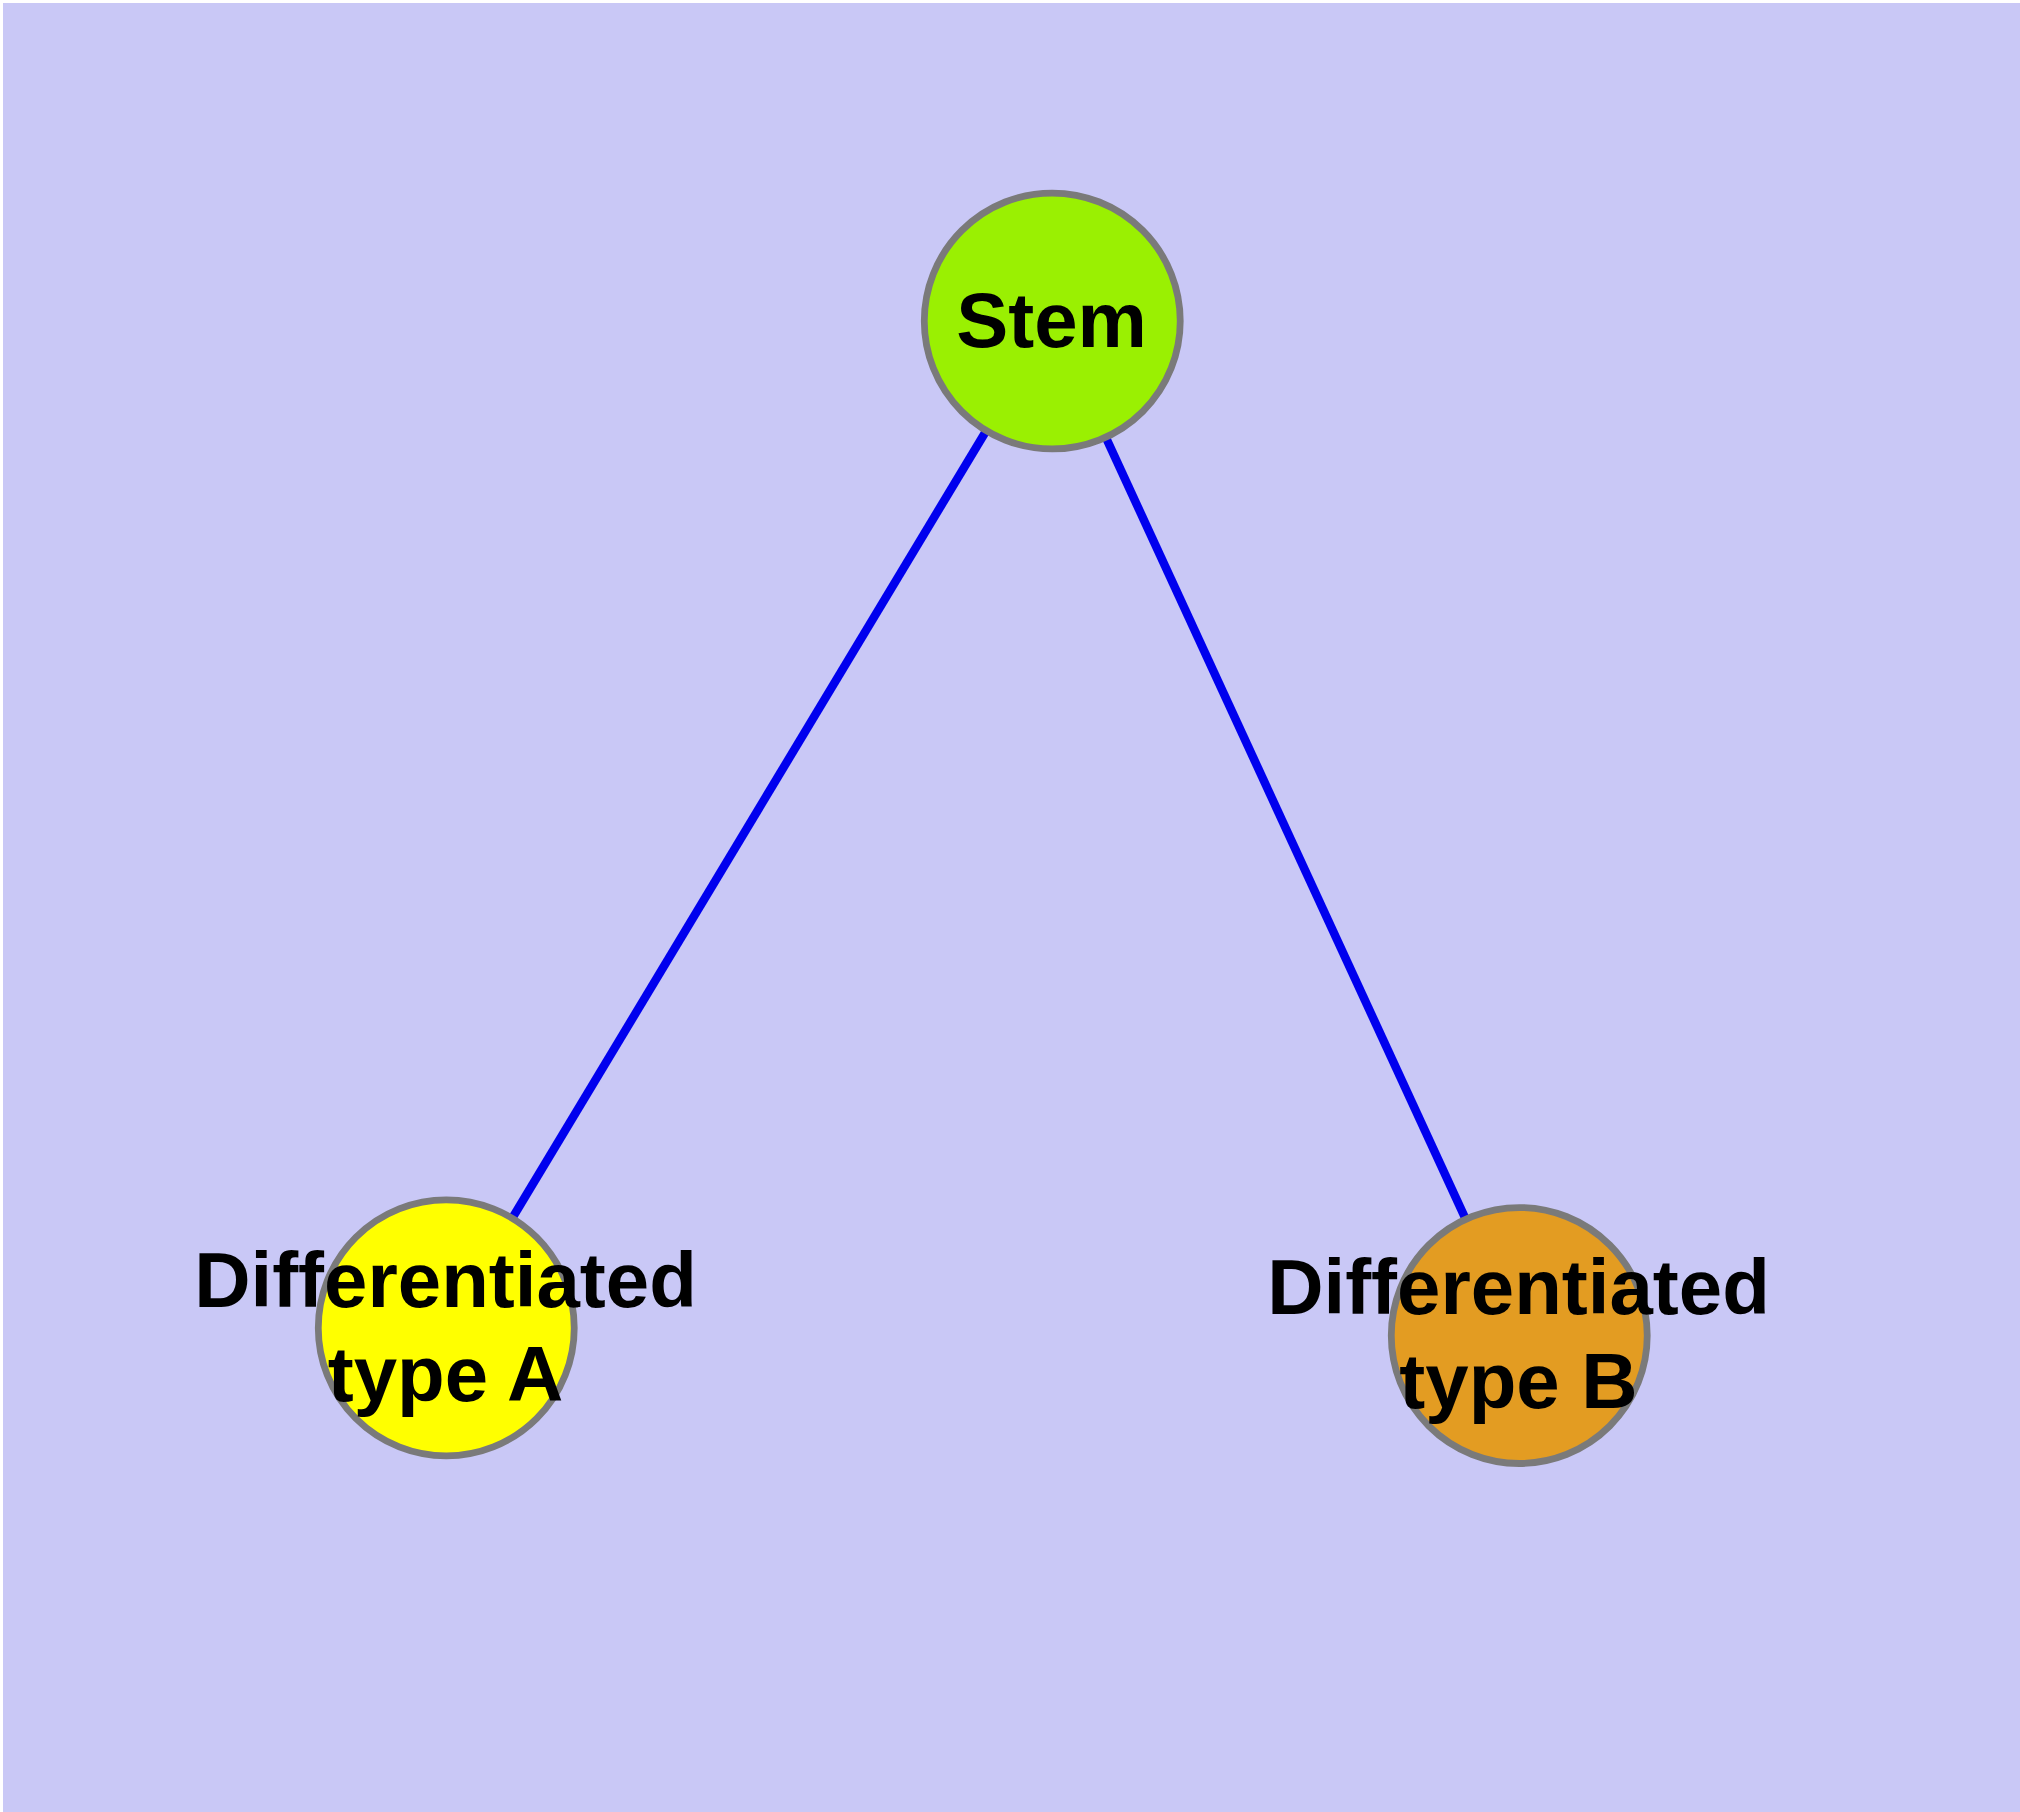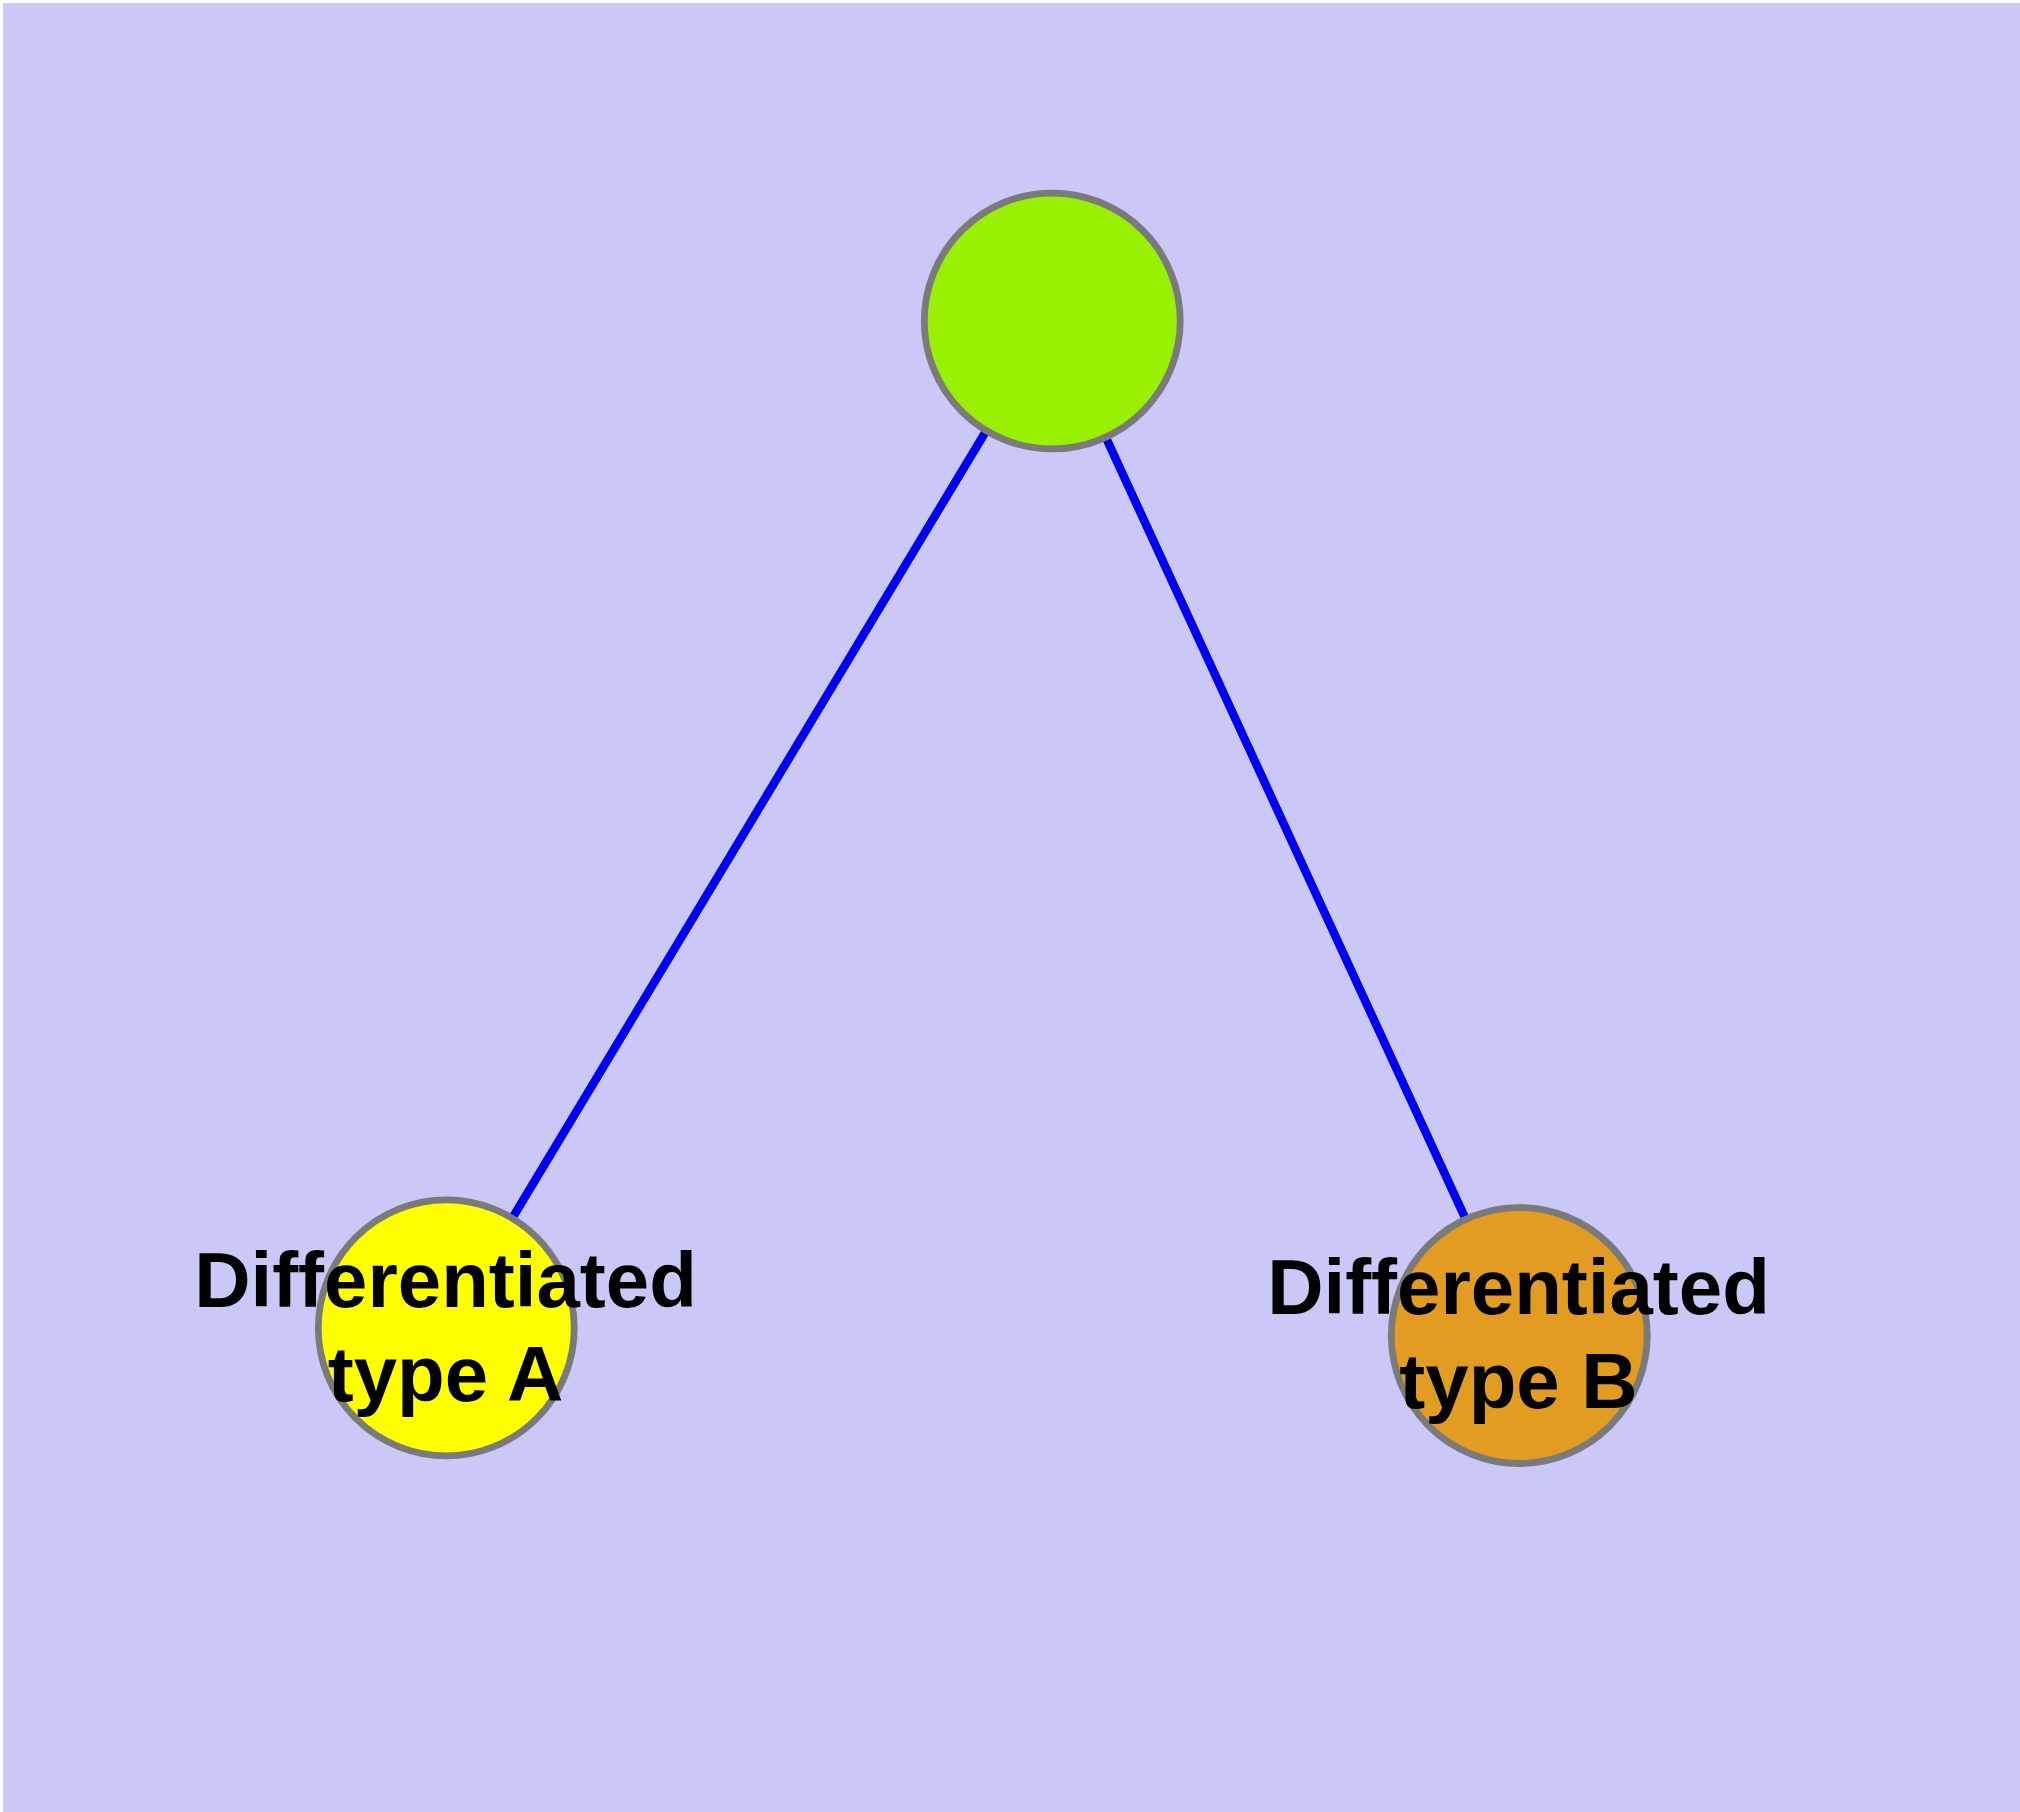--- a/index.html
+++ b/index.html
@@ -43,18 +43,19 @@
 <body style="background: rgb(255, 255, 255);">
 
 <div class="canvas" id="diagram-canvas" style="width: 2018px; height: 1809px; background: rgb(201, 200, 246);">
   <svg id="graph-svg" width="2018" height="1809" viewBox="0 0 2381 2134">
       <line x1="1238" y1="375" x2="523" y2="1563" stroke="#0000EE" stroke-width="10"></line>
       <line x1="1238" y1="375" x2="1789" y2="1572" stroke="#0000EE" stroke-width="10"></line>
       <circle cx="1238" cy="375" r="151" fill="#9AF002" stroke="#7A7A7A" stroke-width="8"></circle>
       <circle cx="523" cy="1563" r="151" fill="#FFFF00" stroke="#7A7A7A" stroke-width="8"></circle>
       <circle cx="1789" cy="1572" r="151" fill="#E39C22" stroke="#7A7A7A" stroke-width="8"></circle>
     </svg>
+  <div class="node-label" id="label-0" style="left: 1049px; top: 318px; color: rgb(0, 0, 0);">Stem</div>
   <div class="node-label" id="label-1" style="left: 443px; top: 1325px; color: rgb(0, 0, 0);">Differentiated
 type A</div>
   <div class="node-label" id="label-2" style="left: 1516px; top: 1332px; color: rgb(0, 0, 0);">Differentiated
 type B</div>
 </div>
 
 
 </body></html>

